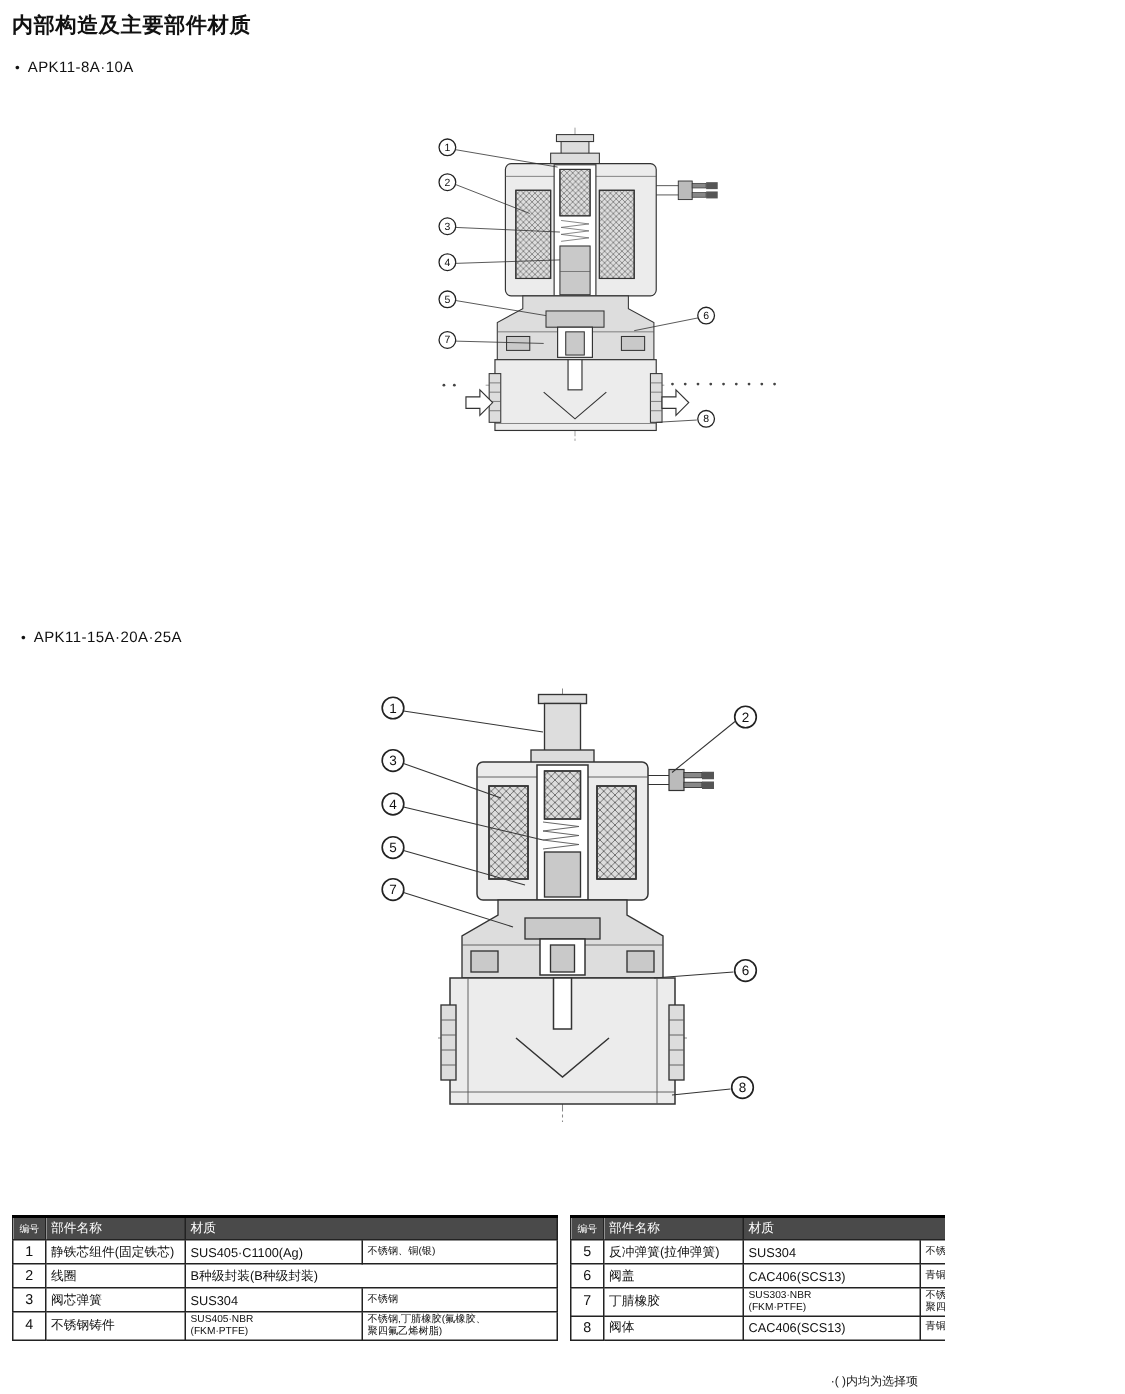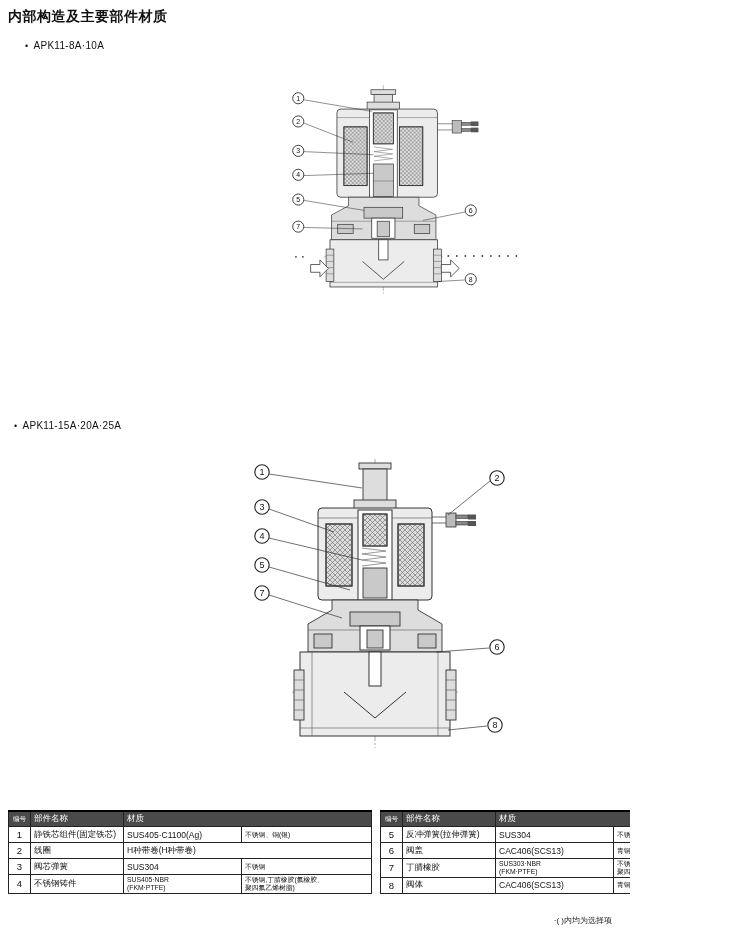--- a/index.html
+++ b/index.html
@@ -1,21 +1,21 @@
 <!DOCTYPE html>
 <html><head>
 <meta charset="utf-8">
 <style>
   html,body{margin:0;padding:0;background:#fff;}
   .page{position:relative;width:630px;height:929px;background:#fff;overflow:hidden;
         font-family:"Liberation Sans","DejaVu Sans",sans-serif;color:#111;}
   .title{position:absolute;left:8px;top:8px;font-size:14px;font-weight:bold;letter-spacing:.5px;}
   .model{position:absolute;font-size:10px;letter-spacing:.3px;}
   .model .b{margin-right:5px;font-size:9px;}
-  #model1{left:25px;top:40px;}
+  #model1{left:10px;top:40px;}
   #model2{left:14px;top:420px;}
   svg{position:absolute;}
   #svg1{left:250px;top:82px;}
   #svg2{left:245px;top:455px;}
   
   .ol{fill:none;stroke:#333;stroke-width:1;}
   .metal{fill:#ececec;stroke:#333;stroke-width:1;}
   .metal2{fill:#dddddd;stroke:#333;stroke-width:.9;}
   .metal3{fill:#c9c9c9;stroke:#333;stroke-width:.9;}
   .white{fill:#ffffff;stroke:#333;stroke-width:1;}
@@ -324,21 +324,21 @@
       <tbody>
         <tr>
           <td class="num">1</td>
           <td>静铁芯组件(固定铁芯)</td>
           <td class="mat">SUS405·C1100(Ag)</td>
           <td class="pre">不锈钢、铜(银)</td>
         </tr>
         <tr>
           <td class="num">2</td>
           <td>线圈</td>
-          <td class="mat" colspan="2">H种带卷(H种带卷)</td>
+          <td class="mat" colspan="2">B种级封装(B种级封装)</td>
         </tr>
         <tr>
           <td class="num">3</td>
           <td>阀芯弹簧</td>
           <td class="mat">SUS304</td>
           <td class="pre">不锈钢</td>
         </tr>
         <tr>
           <td class="num">4</td>
           <td>不锈钢铸件</td>

